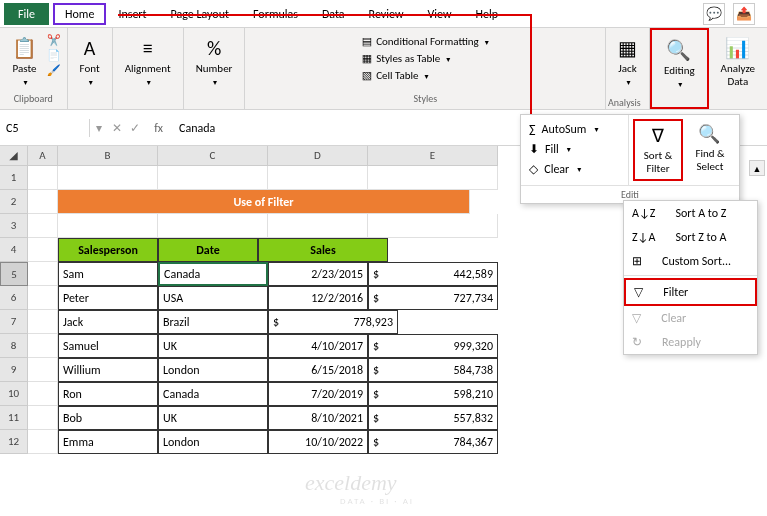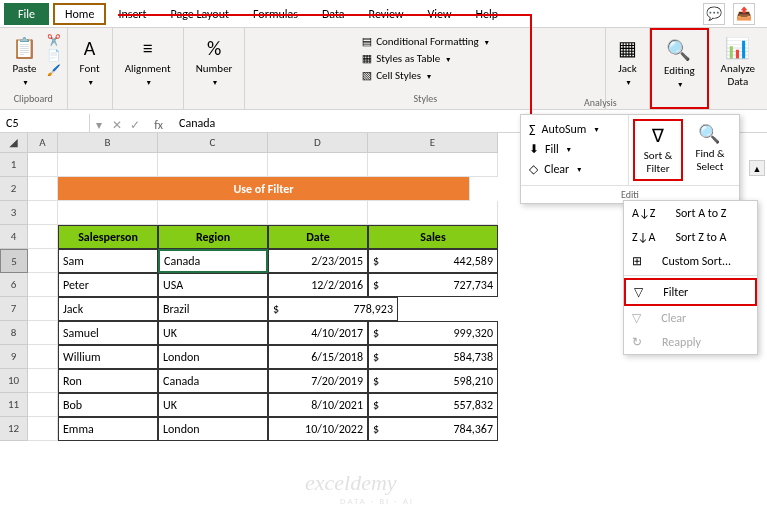--- a/index.html
+++ b/index.html
@@ -1,32 +1,32 @@
 <!DOCTYPE html>
 <html><head>
 <meta charset="utf-8">
 <style>
 * { box-sizing: border-box; margin: 0; padding: 0; }
 body { font-family: "Segoe UI", Calibri, sans-serif; font-size: 12px; background: #fff; width: 767px; height: 516px; overflow: hidden; position: relative; }
 .menu-bar { display: flex; align-items: center; height: 28px; border-bottom: 1px solid #d4d4d4; padding: 12px 4px; }
 .menu-item { padding: 4px 12px; cursor: pointer; }
 .file-tab { background: #217346; color: #fff; padding: 4px 14px; margin-right: 4px; }
-.home-tab { border: 2px solid #a16207; padding: 2px 10px; }
+.home-tab { border: 2px solid #6d28d9; padding: 2px 10px; }
 .title-icons { margin-left: auto; display: flex; gap: 8px; padding-right: 8px; }
 .title-icon { width: 22px; height: 22px; border: 1px solid #ccc; display: flex; align-items: center; justify-content: center; font-size: 13px; }
 .ribbon { display: flex; height: 82px; border-bottom: 1px solid #d4d4d4; background: #f3f2f1; }
 .group { display: flex; flex-direction: column; align-items: center; padding: 2px 6px; border-right: 1px solid #d4d4d4; justify-content: space-between; }
 .group-label { font-size: 10px; color: #666; padding-bottom: 2px; }
 .group-body { display: flex; align-items: flex-start; gap: 4px; padding-top: 4px; flex: 1; }
 .big-btn { display: flex; flex-direction: column; align-items: center; gap: 2px; padding: 2px 6px; font-size: 11px; cursor: pointer; }
 .big-btn .icon { font-size: 20px; height: 24px; display: flex; align-items: center; }
 .small-stack { display: flex; flex-direction: column; gap: 2px; font-size: 11px; }
 .small-item { display: flex; align-items: center; gap: 4px; padding: 1px 4px; cursor: pointer; }
 .editing-group { border: 2px solid #d00; }
-.formula-bar { display: flex; align-items: flex-end; height: 23px; border-bottom: 1px solid #d4d4d4; }
+.formula-bar { display: flex; align-items: center; height: 36px; border-bottom: 1px solid #d4d4d4; }
 .name-box { width: 90px; padding: 2px 6px; border-right: 1px solid #d4d4d4; font-size: 12px; }
 .fx { padding: 0 10px; color: #666; }
 .formula-input { padding: 2px 6px; }
 .sheet { display: flex; }
 .row-headers { display: flex; flex-direction: column; }
 .corner, .rh, .ch { background: #e6e6e6; border-right: 1px solid #ccc; border-bottom: 1px solid #ccc; display: flex; align-items: center; justify-content: center; font-size: 11px; color: #444; }
 .corner { width: 28px; height: 20px; }
 .rh { width: 28px; height: 24px; }
 .rh.sel { background: #d2d2d2; border: 1px solid #888; }
 .col-headers { display: flex; }
@@ -59,21 +59,21 @@
 .dd-footer { text-align: center; font-size: 10px; color: #666; padding: 2px; border-top: 1px solid #e0e0e0; }
 .sort-menu { position: absolute; top: 200px; left: 623px; width: 135px; background: #fff; border: 1px solid #ccc; box-shadow: 2px 2px 6px rgba(0,0,0,.2); z-index: 10; }
 .sm-item { display: flex; align-items: center; gap: 20px; padding: 5px 8px; font-size: 12px; cursor: pointer; }
 .sm-item.disabled { color: #aaa; }
 .sm-sep { border-top: 1px solid #e0e0e0; margin: 2px 0; }
 .filter-box { border: 2px solid #d00; }
 .watermark { position: absolute; left: 305px; top: 470px; font-size: 22px; color: rgba(0,0,0,.12); font-style: italic; font-family: Georgia, serif; z-index: 1; }
 .wm-sub { position: absolute; left: 340px; top: 495px; font-size: 9px; color: rgba(0,0,0,.12); letter-spacing: 2px; z-index: 1; }
 .dd-arrow { font-size: 8px; margin-left: 2px; }
 .scroll-up { position: absolute; right: 2px; top: 160px; width: 16px; height: 16px; background: #f0f0f0; border: 1px solid #ccc; display: flex; align-items: center; justify-content: center; font-size: 9px; }
-.analysis-label { position: absolute; top: 96px; left: 584px; font-size: 10px; color: #666; }
+.analysis-label { position: absolute; top: 96px; left: 608px; font-size: 10px; color: #666; }
 </style>
 </head>
 <body>
 
 <div class="menu-bar">
   <div class="file-tab">File</div>
   <div class="menu-item home-tab">Home</div>
   <div class="menu-item">Insert</div>
   <div class="menu-item">Page Layout</div>
   <div class="menu-item">Formulas</div>
@@ -141,21 +141,21 @@
             <span>Conditional Formatting</span>
             <span class="dd-arrow">▾</span>
           </div>
         <div class="small-item">
             <span>▦</span>
             <span>Styles as Table</span>
             <span class="dd-arrow">▾</span>
           </div>
         <div class="small-item">
             <span>▧</span>
-            <span>Cell Styles</span>
+            <span>Cell Table</span>
             <span class="dd-arrow">▾</span>
           </div>
       </div>
     </div>
     <div class="group-label">Styles</div>
   </div>
   <div class="group">
     <div class="group-body">
       <div class="big-btn">
         <span class="icon">▦</span>
@@ -235,21 +235,20 @@
       <div class="row">
           <div class="cell w-a"></div>
           <div class="cell w-b"></div>
           <div class="cell w-c"></div>
           <div class="cell w-d"></div>
           <div class="cell w-e"></div>
         </div>
       <div class="row">
           <div class="cell w-a"></div>
           <div class="cell w-b header-cell">Salesperson</div>
-          <div class="cell w-c header-cell">Region</div>
           <div class="cell w-d header-cell">Date</div>
           <div class="cell w-e header-cell">Sales</div>
         </div>
       <div class="row">
           <div class="cell w-a"></div>
           <div class="cell w-b tb">Sam</div>
           <div class="cell w-c tb sel-cell">Canada</div>
           <div class="cell w-d tb tb-r">2/23/2015</div>
           <div class="cell w-e tb" style="justify-content:space-between">
             <span>$</span>

